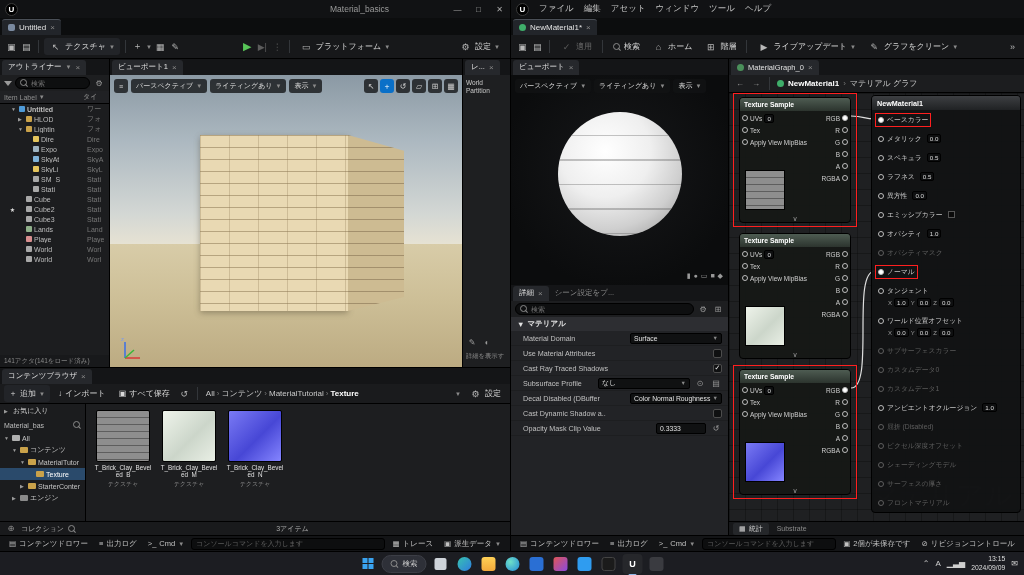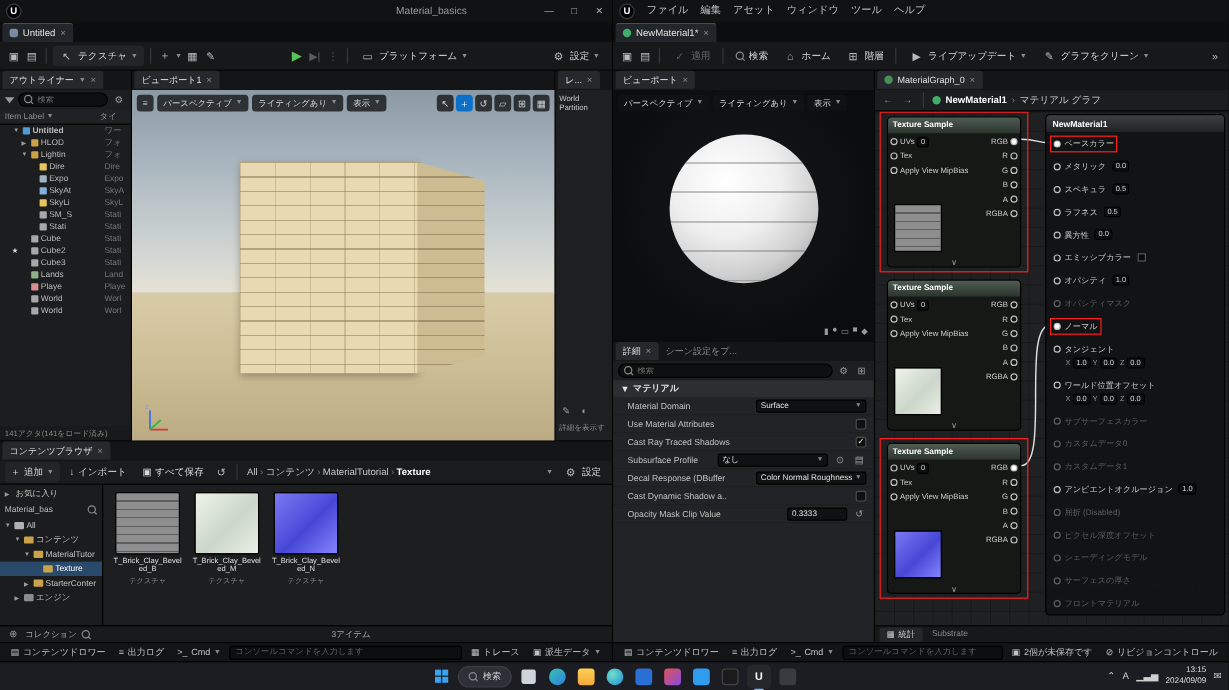--- a/index.html
+++ b/index.html
@@ -25,21 +25,21 @@
   .toolbar{height:24px;background:#17181a;display:flex;align-items:center;gap:2px;padding:0 5px;flex:none;border-bottom:1px solid #000}
   .tb-btn{display:flex;align-items:center;gap:3px;padding:3px 5px;border-radius:3px;color:#dadada;font-size:8px;white-space:nowrap;background:#222428}
   .tb-flat{background:transparent}
   .tb-ico{width:13px;display:flex;align-items:center;justify-content:center;font-size:9px;color:#b8b8b8;flex:none}
   .caret{font-size:6px;color:#8a8a8a}
   .sep{width:1px;height:13px;background:#33363a;margin:0 3px;flex:none}
   .play{color:#57c457;font-size:11px}
   .grayed-ico{color:#5c5c5c}
   .spacer{flex:1}
   
-  .paneltab{height:16px;background:#141517;display:flex;align-items:flex-start;flex:none;padding-left:2px}
+  .paneltab{height:16px;background:#141517;display:flex;align-items:center;flex:none;padding-left:2px}
   .pt{height:15px;background:#26282c;border-radius:3px 3px 0 0;display:flex;align-items:center;gap:4px;padding:0 6px;font-size:7.5px;color:#e0e0e0}
   .pt-inactive{background:transparent;color:#8a8a8a}
   .searchrow{height:16px;display:flex;align-items:center;gap:3px;padding:0 4px;background:#1d1e20;flex:none}
   .searchbox{flex:1;height:12px;background:#0e0f10;border:1px solid #000;border-radius:6px;display:flex;align-items:center;gap:3px;padding:0 4px;min-width:0}
   .searchbox input{flex:1;min-width:0;background:transparent;border:none;outline:none;color:#bbb;font-size:7px;font-family:"Liberation Sans",sans-serif}
   .searchbox input::placeholder{color:#6d6d6d}
   .mag{position:relative;width:8px;height:8px;flex:none}
   .mag::before{content:"";position:absolute;left:0;top:0;width:5px;height:5px;border:1px solid #8a8a8a;border-radius:50%}
   .mag::after{content:"";position:absolute;left:5px;top:6px;width:3px;height:1px;background:#8a8a8a;transform:rotate(45deg)}
   .funnel{width:0;height:0;border-left:4px solid transparent;border-right:4px solid transparent;border-top:5px solid #9a9a9a;flex:none}
@@ -668,21 +668,21 @@
               <div class="drow">
                 <span class="dlabel">Subsurface Profile</span>
                 <span class="dropdown">
                   <span>なし</span>
                   <span class="dd-arrow">▼</span>
                 </span>
                 <span class="mini-ico">⊙</span>
                 <span class="mini-ico">▤</span>
               </div>
               <div class="drow">
-                <span class="dlabel">Decal Response (DBuffer</span>
+                <span class="dlabel">Decal Disabled (DBuffer</span>
                 <span class="dropdown">
                   <span>Color Normal Roughness</span>
                   <span class="dd-arrow">▼</span>
                 </span>
               </div>
               <div class="drow">
                 <span class="dlabel">Cast Dynamic Shadow a..</span>
                 <span class="checkbox"></span>
               </div>
               <div class="drow">

